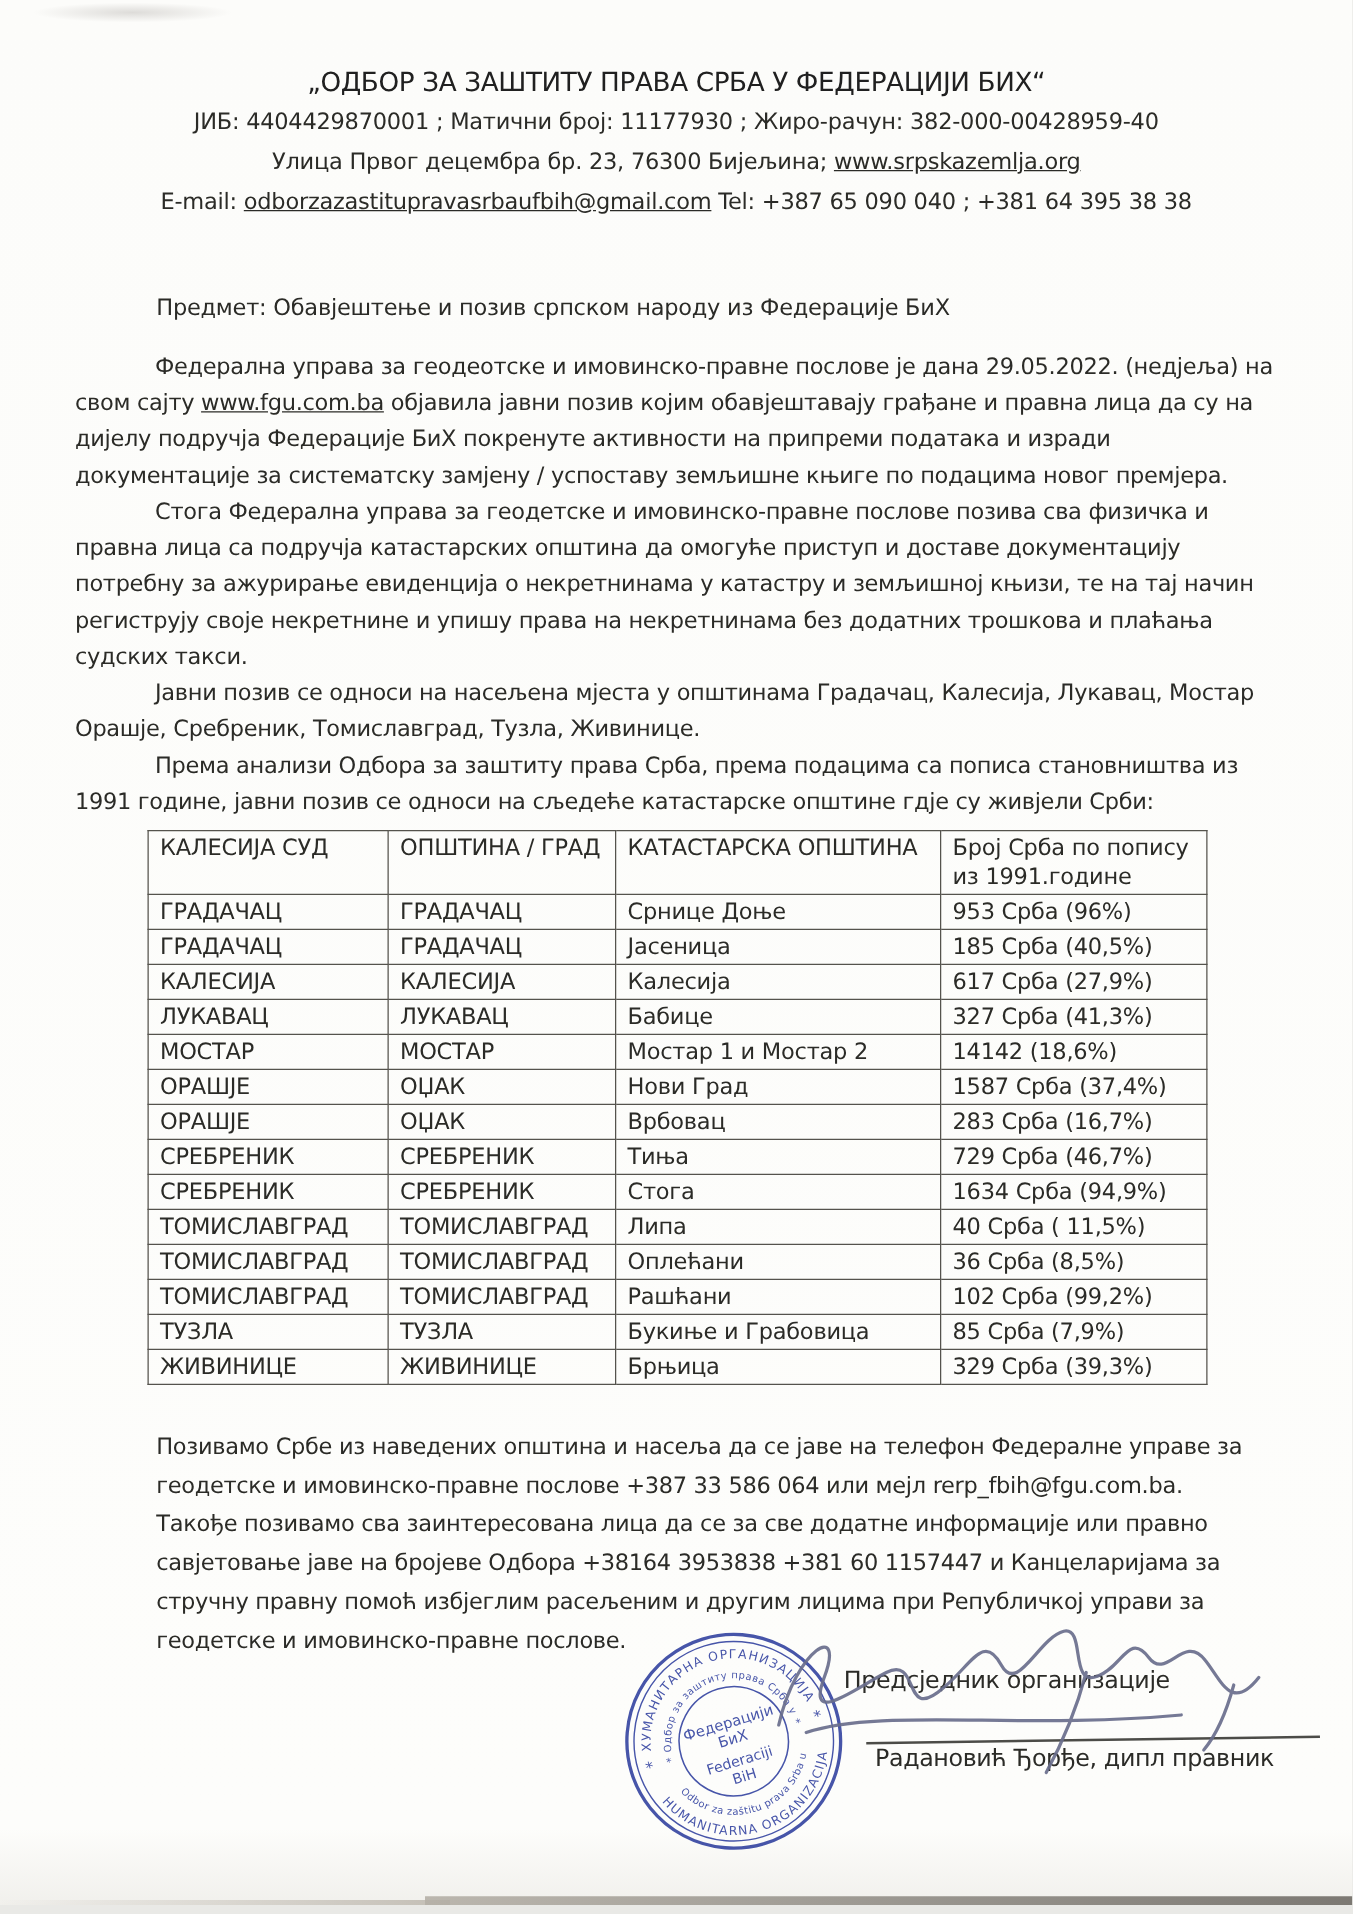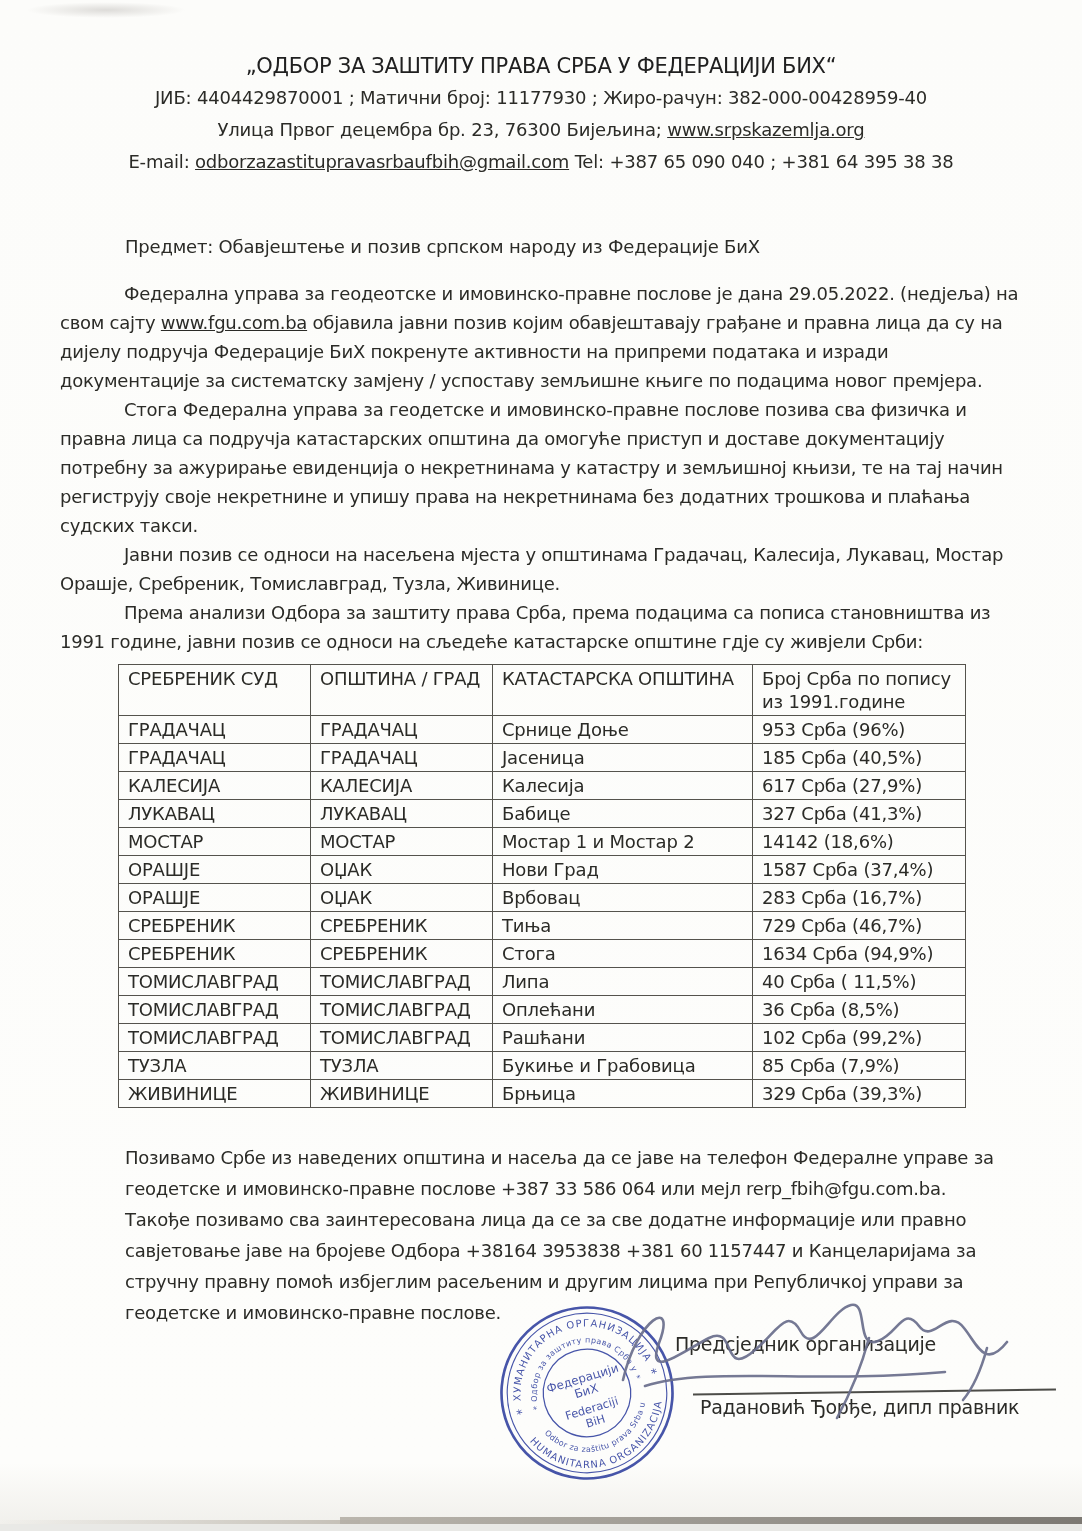--- a/index.html
+++ b/index.html
@@ -79,21 +79,21 @@
 
   <table class="census">
     <colgroup>
         <col style="width:192px">
         <col style="width:182px">
         <col style="width:260px">
         <col style="width:213px">
       </colgroup>
     <thead>
       <tr>
-        <th>СРЕБРЕНИК СУД</th>
+        <th>КАЛЕСИЈА СУД</th>
         <th>ОПШТИНА / ГРАД</th>
         <th>КАТАСТАРСКА ОПШТИНА</th>
         <th>Број Срба по попису из 1991.године</th>
       </tr>
     </thead>
     <tbody>
       <tr>
           <td>ГРАДАЧАЦ</td>
           <td>ГРАДАЧАЦ</td>
           <td>Срнице Доње</td>

